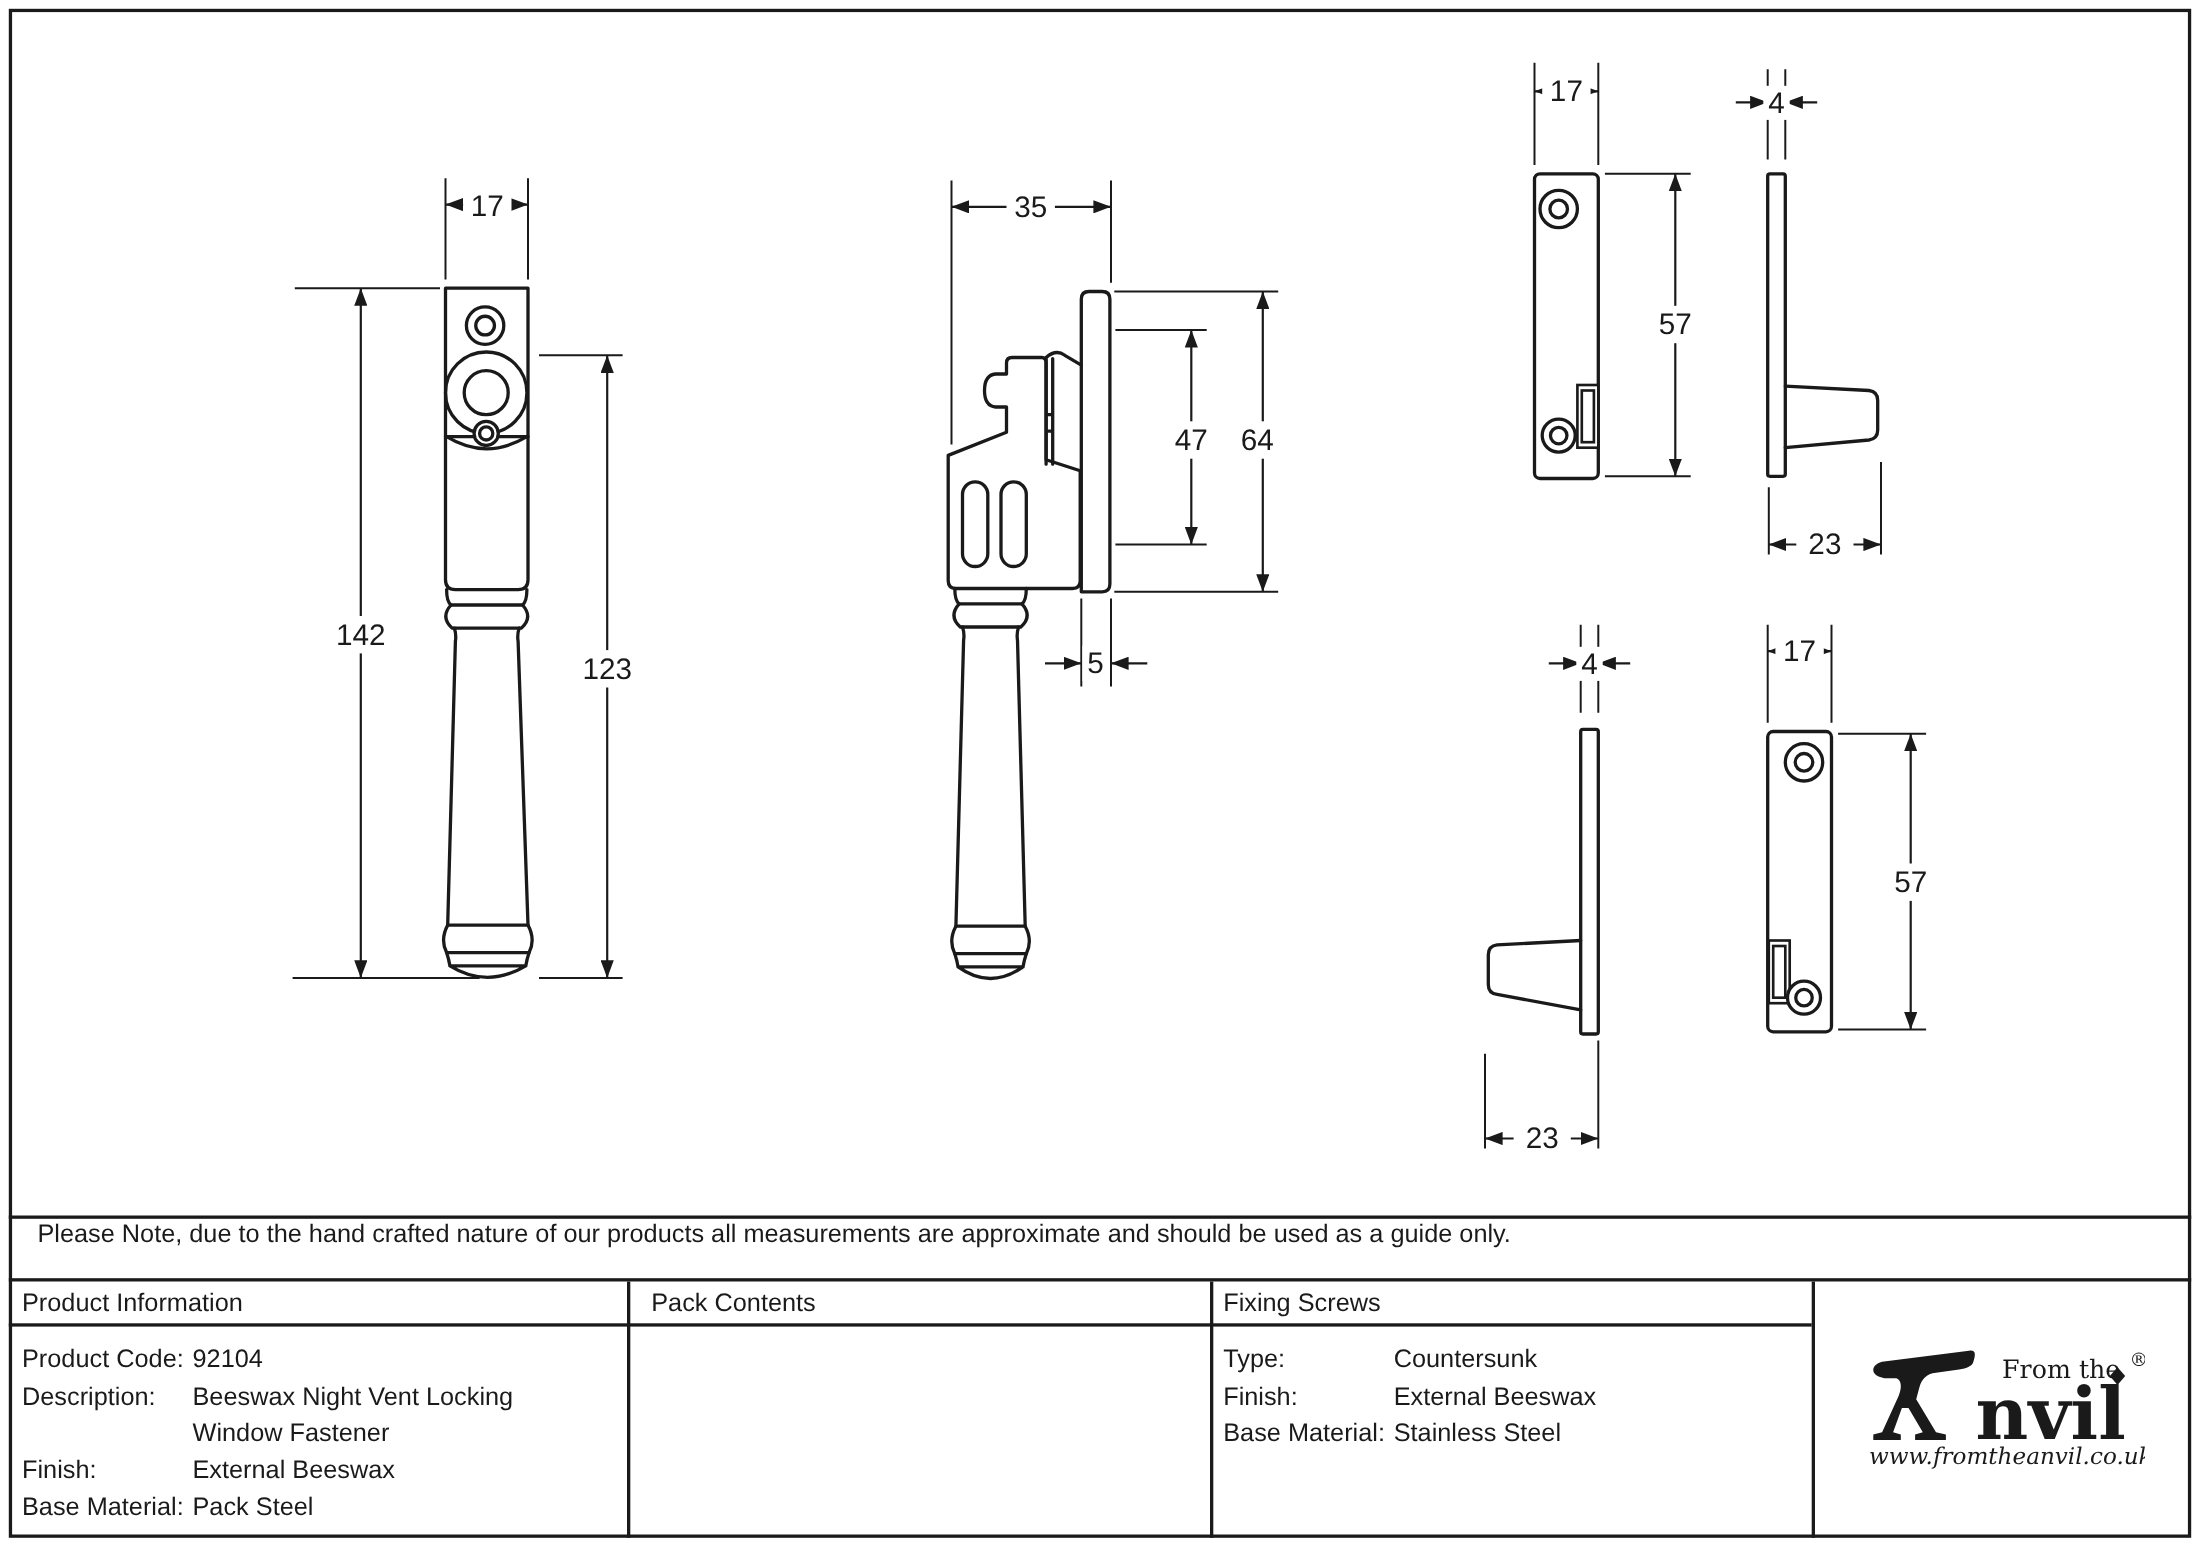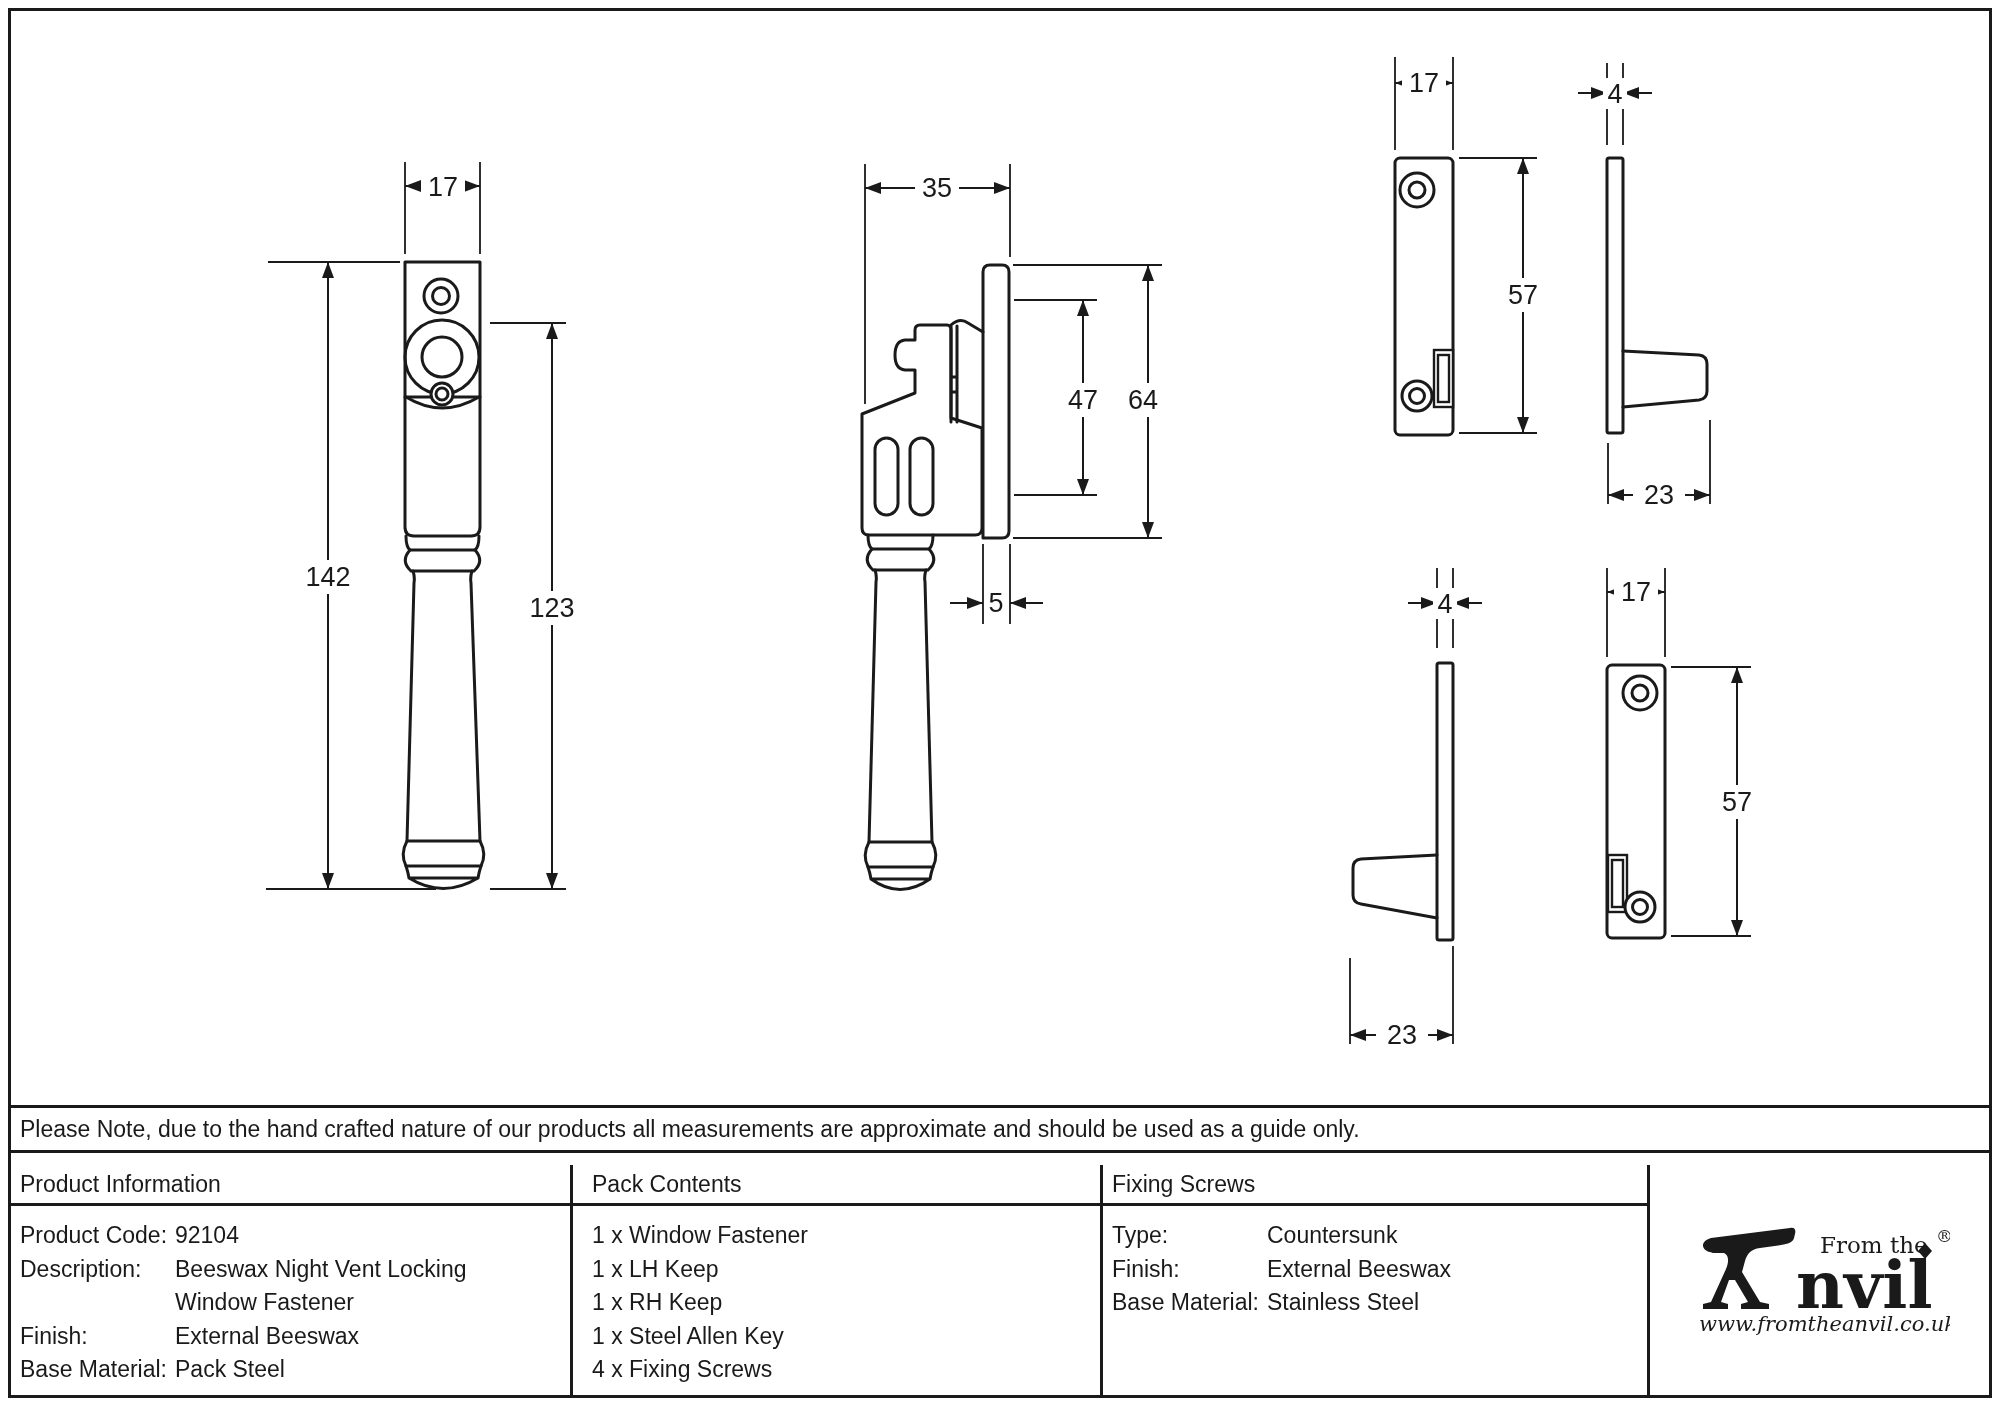--- a/index.html
+++ b/index.html
@@ -7,23 +7,23 @@
   #frame{position:absolute;left:8px;top:8px;width:1984px;height:1390px;border:3px solid #1a1a1a;box-sizing:border-box;}
   #drawing{position:absolute;left:0;top:0;}
   .obj{fill:none;stroke:#1a1a1a;stroke-width:3;stroke-linejoin:round;stroke-linecap:round;}
   .objw{fill:#fff;stroke:#1a1a1a;stroke-width:3;}
   .thin{fill:#fff;stroke:#1a1a1a;stroke-width:2.4;}
   .dim{stroke:#1a1a1a;stroke-width:2;fill:none;}
   .ext{stroke:#1a1a1a;stroke-width:1.8;fill:none;}
   .dtxt{font:27px "Liberation Sans",sans-serif;fill:#1a1a1a;text-anchor:middle;dominant-baseline:central;}
   .wbg{fill:#fff;}
   
-  #note-row{position:absolute;left:8px;top:1105px;width:1984px;height:48px;box-sizing:border-box;
-    border-top:3px solid #1a1a1a;border-bottom:3px solid #1a1a1a;display:flex;align-items:center;
-    padding-left:12px;font-size:23px;}
+  #note-row{position:absolute;left:8px;top:1105px;width:1984px;height:60px;box-sizing:border-box;
+    border-top:3px solid #1a1a1a;border-bottom:3px solid #1a1a1a;display:flex;align-items:flex-start;
+    padding-left:26px;font-size:23px;}
   
   .vline{position:absolute;width:3px;background:#1a1a1a;top:1165px;height:233px;}
   #hline-header{position:absolute;left:8px;top:1203px;width:1639px;height:3px;background:#1a1a1a;}
   .thead{position:absolute;top:1165px;height:40px;line-height:38px;font-size:23px;}
   .tbody{position:absolute;top:1219px;font-size:23px;line-height:33.5px;white-space:nowrap;}
   .lbl{display:inline-block;width:155px;}
   #logo-cell{position:absolute;left:1700px;top:1222px;width:250px;height:115px;}
   .brandtxt{font-family:"DejaVu Serif","Liberation Serif",serif;}
 </style>
 </head>
@@ -189,27 +189,20 @@
   <div class="thead" style="left:1112px;">Fixing Screws</div>
 
   <div class="tbody" style="left:20px;">
     <div><span class="lbl">Product Code:</span><span>92104</span></div>
     <div><span class="lbl">Description:</span><span>Beeswax Night Vent Locking</span></div>
     <div><span class="lbl"></span><span>Window Fastener</span></div>
     <div><span class="lbl">Finish:</span><span>External Beeswax</span></div>
     <div><span class="lbl">Base Material:</span><span>Pack Steel</span></div>
   </div>
 
-  <div class="tbody" style="left:592px;">
-    <div>1 x Window Fastener</div>
-    <div>1 x LH Keep</div>
-    <div>1 x RH Keep</div>
-    <div>1 x Steel Allen Key</div>
-    <div>4 x Fixing Screws</div>
-  </div>
 
   <div class="tbody" style="left:1112px;">
     <div><span class="lbl">Type:</span><span>Countersunk</span></div>
     <div><span class="lbl">Finish:</span><span>External Beeswax</span></div>
     <div><span class="lbl">Base Material:</span><span>Stainless Steel</span></div>
   </div>
 
   <svg id="logo-cell" viewBox="0 0 250 115">
     <path fill="#1a1a1a" d="M10,30 C1,28 0,19 11,16 L90,6 C95,5 96,8 95,12 L94,16 C93,20 88,22 81,23 L60,26 C51,27 47,32 45,39 L42,50 L60,80 L69,82 L69,87 L41,87 L41,82 L48,80 L35,58 L29,58 L21,80 L28,82 L28,87 L3,87 L3,82 L11,80 L26,47 C29,40 29,33 24,31 L13,31 Z"></path>
     <text class="brandtxt" x="120" y="31" font-size="23" fill="#1a1a1a">From the</text>

